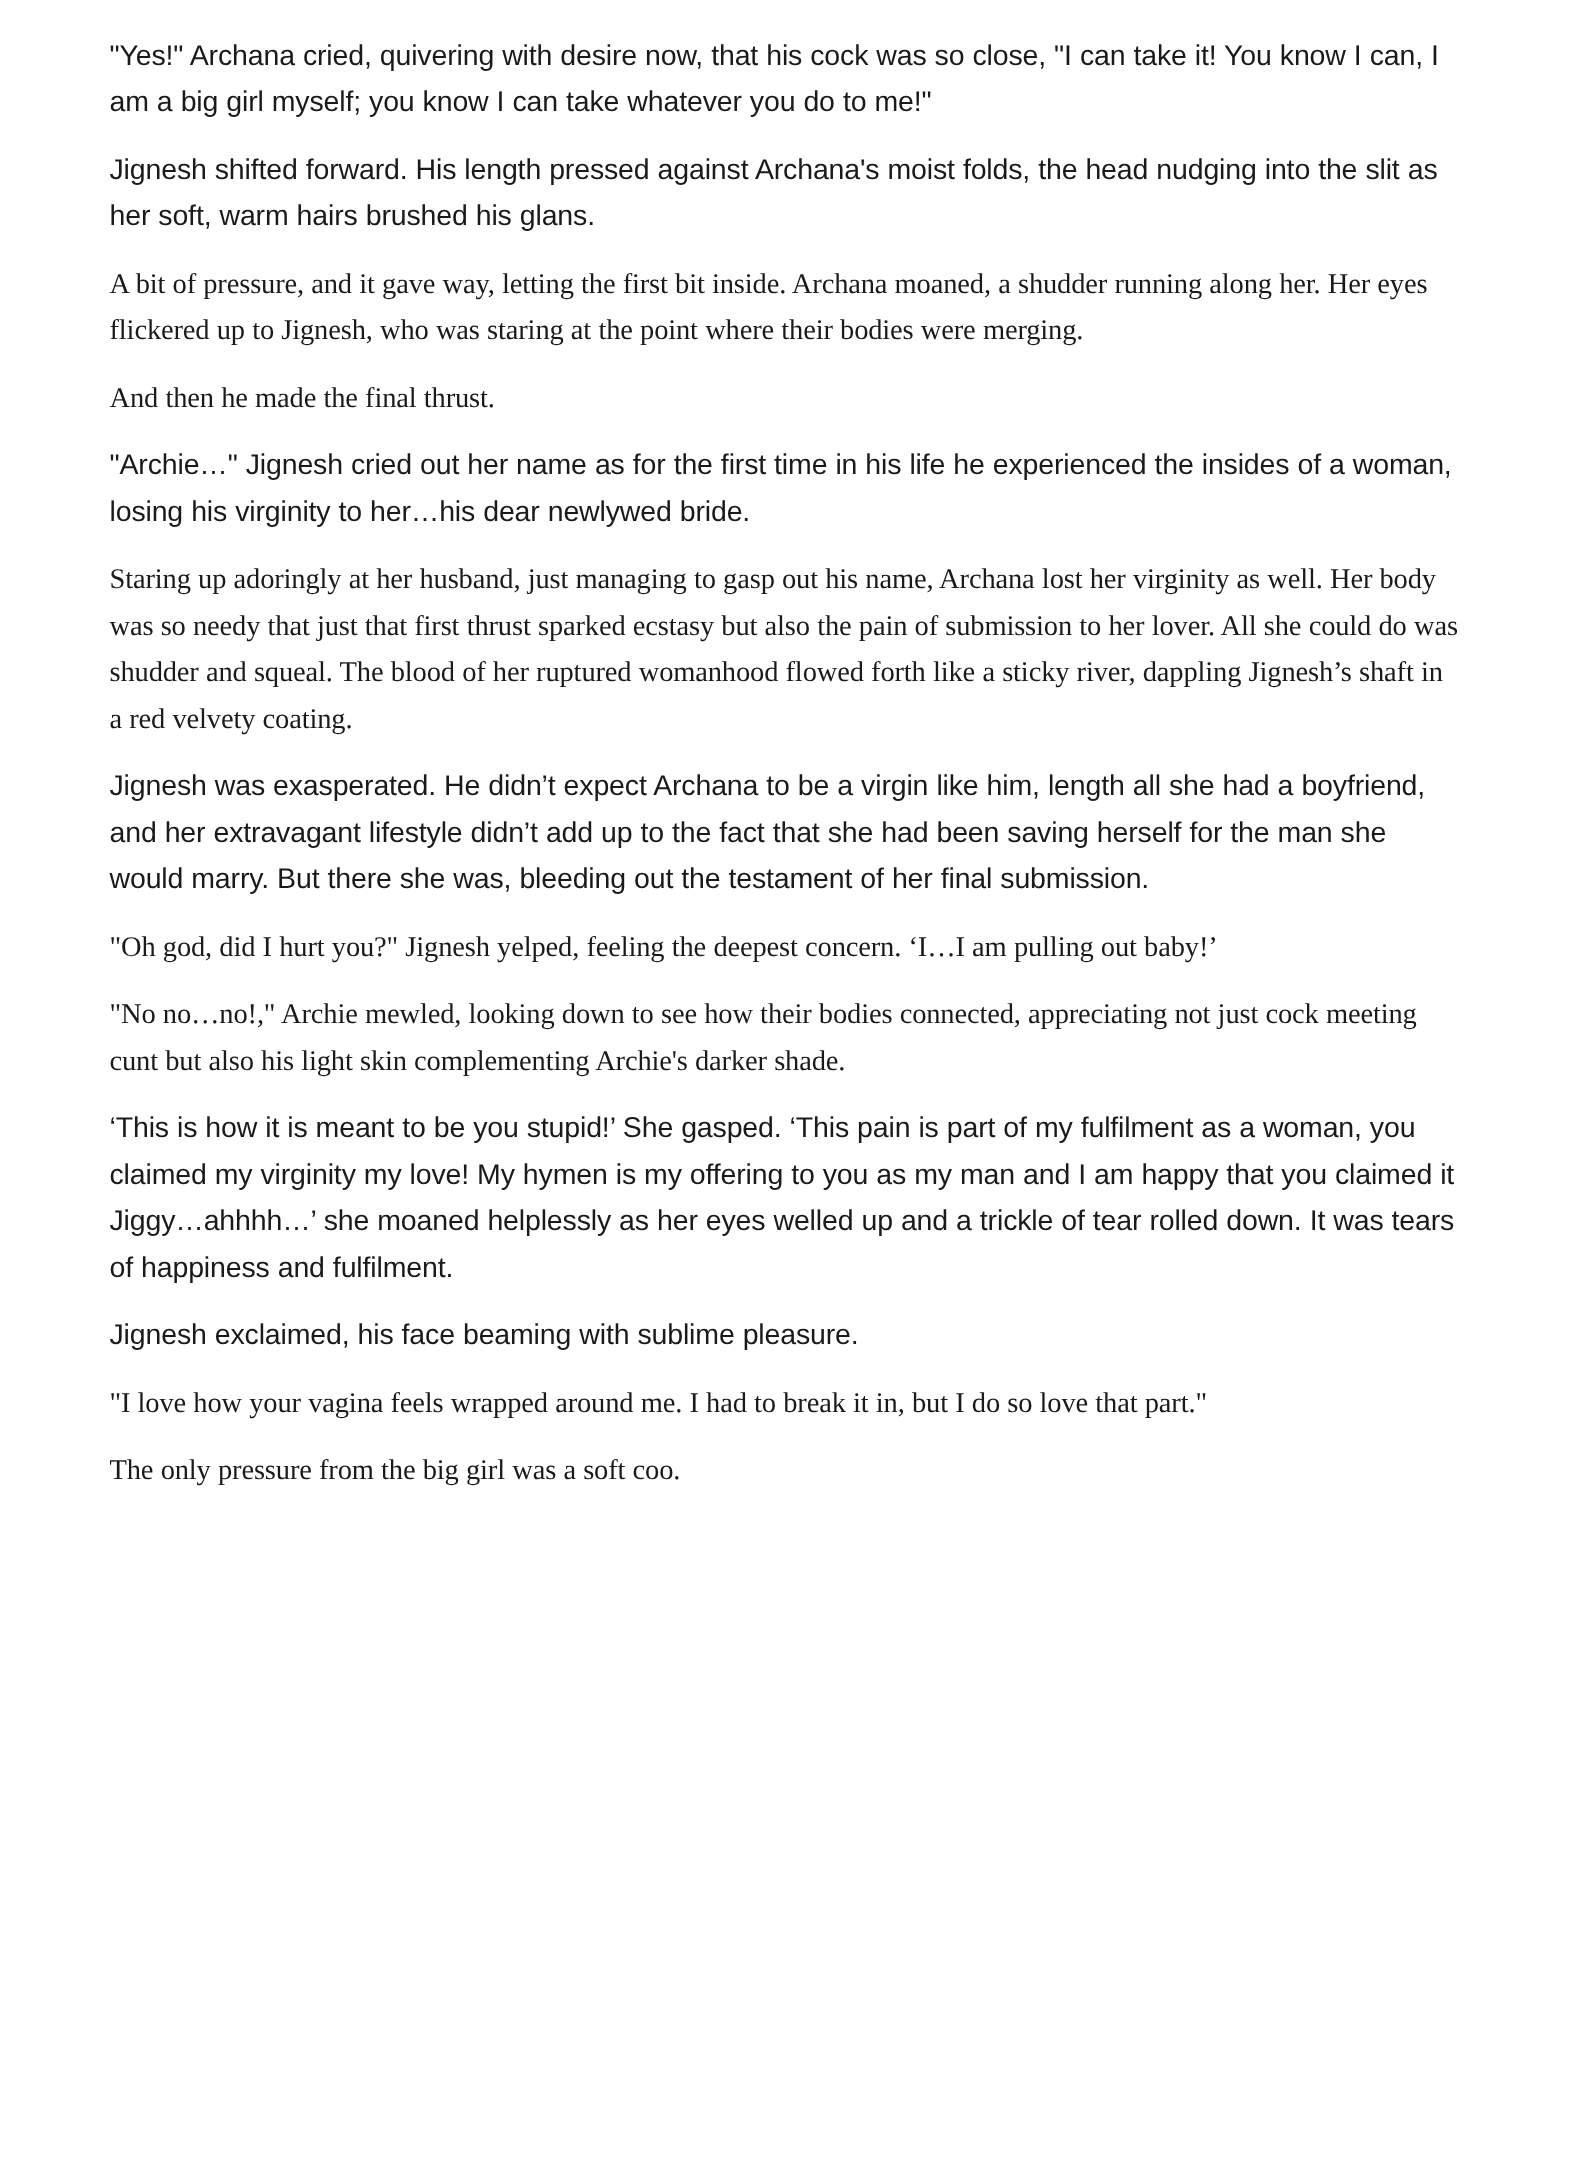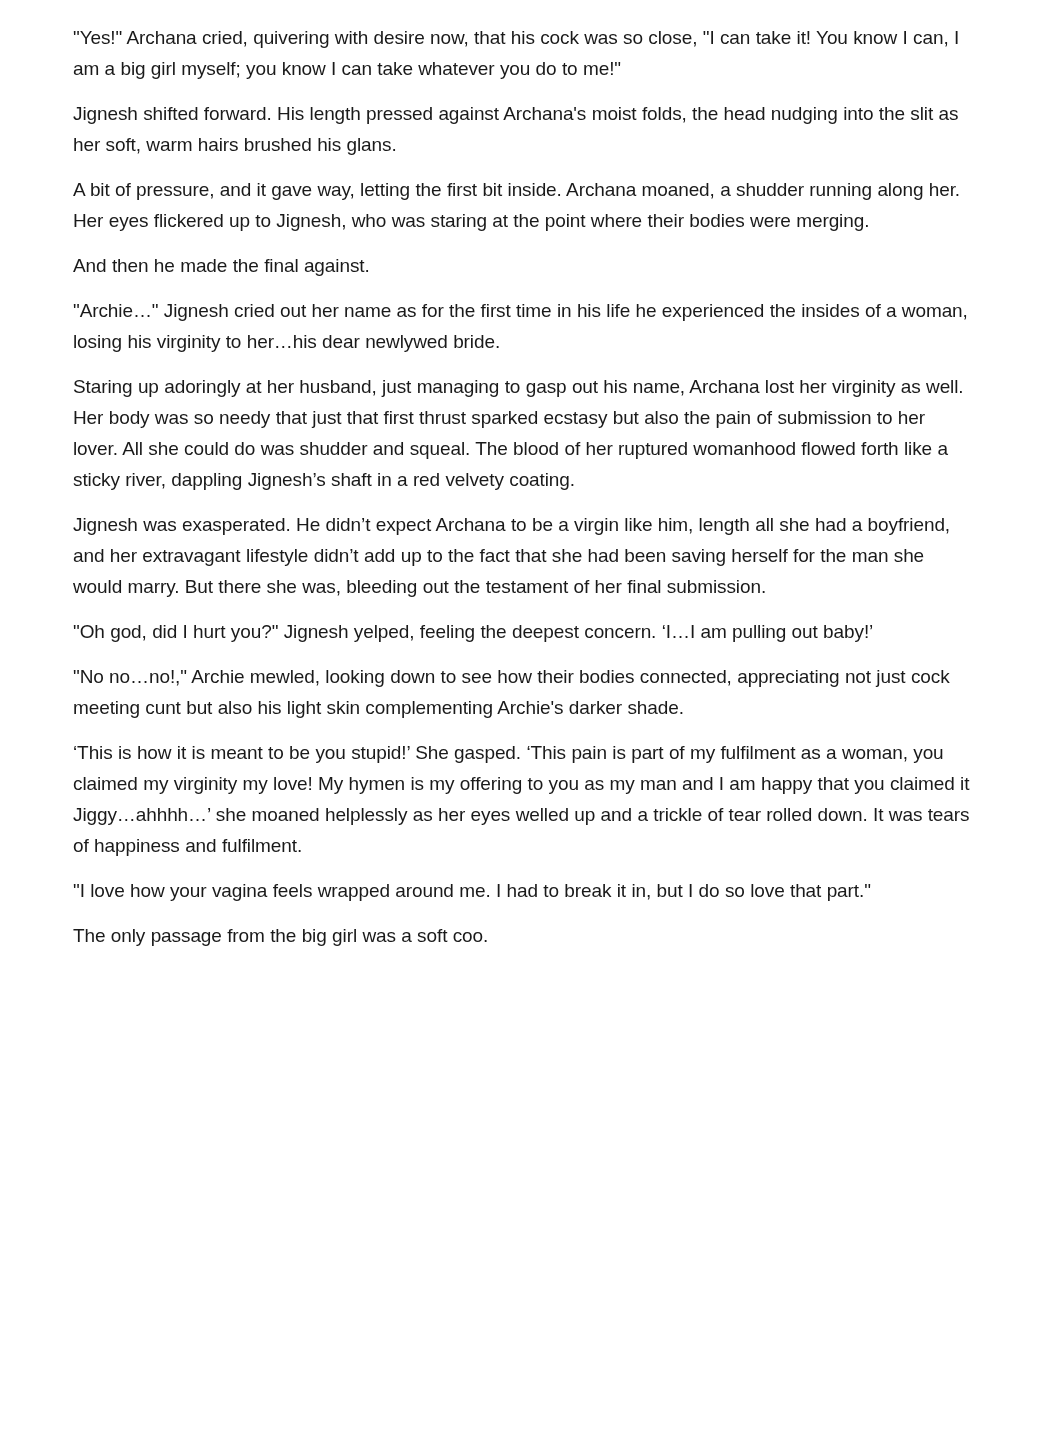--- a/index.html
+++ b/index.html
@@ -29,36 +29,38 @@
     font-size: 19px;
     line-height: 31px;
     letter-spacing: -0.1px;
     text-align: left;
     word-spacing: 0.2px;
     -webkit-font-smoothing: antialiased;
   }
   
   .para.gap-before {
     margin-top: 8px;
+    font-family: Liberation Serif, serif;
   }
   .para:last-child {
     margin-bottom: 0;
   }
 </style>
 </head>
 <body>
 
 <div class="page">
   <div class="doc-body" id="doc-body">
       <p class="para">"Yes!" Archana cried, quivering with desire now, that his cock was so close, "I can take it! You know I can, I am a big girl myself; you know I can take whatever you do to me!"</p>
       <p class="para">Jignesh shifted forward. His length pressed against Archana's moist folds, the head nudging into the slit as her soft, warm hairs brushed his glans.</p>
       <p class="para gap-before">A bit of pressure, and it gave way, letting the first bit inside. Archana moaned, a shudder running along her. Her eyes flickered up to Jignesh, who was staring at the point where their bodies were merging.</p>
-      <p class="para gap-before">And then he made the final against.</p>
+      <p class="para gap-before">And then he made the final thrust.</p>
       <p class="para">"Archie…" Jignesh cried out her name as for the first time in his life he experienced the insides of a woman, losing his virginity to her…his dear newlywed bride.</p>
       <p class="para gap-before">Staring up adoringly at her husband, just managing to gasp out his name, Archana lost her virginity as well. Her body was so needy that just that first thrust sparked ecstasy but also the pain of submission to her lover. All she could do was shudder and squeal. The blood of her ruptured womanhood flowed forth like a sticky river, dappling Jignesh’s shaft in a red velvety coating.</p>
       <p class="para">Jignesh was exasperated. He didn’t expect Archana to be a virgin like him, length all she had a boyfriend, and her extravagant lifestyle didn’t add up to the fact that she had been saving herself for the man she would marry. But there she was, bleeding out the testament of her final submission.</p>
       <p class="para gap-before">"Oh god, did I hurt you?" Jignesh yelped, feeling the deepest concern. ‘I…I am pulling out baby!’</p>
       <p class="para gap-before">"No no…no!," Archie mewled, looking down to see how their bodies connected, appreciating not just cock meeting cunt but also his light skin complementing Archie's darker shade.</p>
       <p class="para">‘This is how it is meant to be you stupid!’ She gasped. ‘This pain is part of my fulfilment as a woman, you claimed my virginity my love! My hymen is my offering to you as my man and I am happy that you claimed it Jiggy…ahhhh…’ she moaned helplessly as her eyes welled up and a trickle of tear rolled down. It was tears of happiness and fulfilment.</p>
+      <p class="para">Jignesh exclaimed, his face beaming with sublime pleasure.</p>
       <p class="para gap-before">"I love how your vagina feels wrapped around me. I had to break it in, but I do so love that part."</p>
-      <p class="para gap-before">The only passage from the big girl was a soft coo.</p>
+      <p class="para gap-before">The only pressure from the big girl was a soft coo.</p>
     </div>
 </div>
 
 </body></html>

